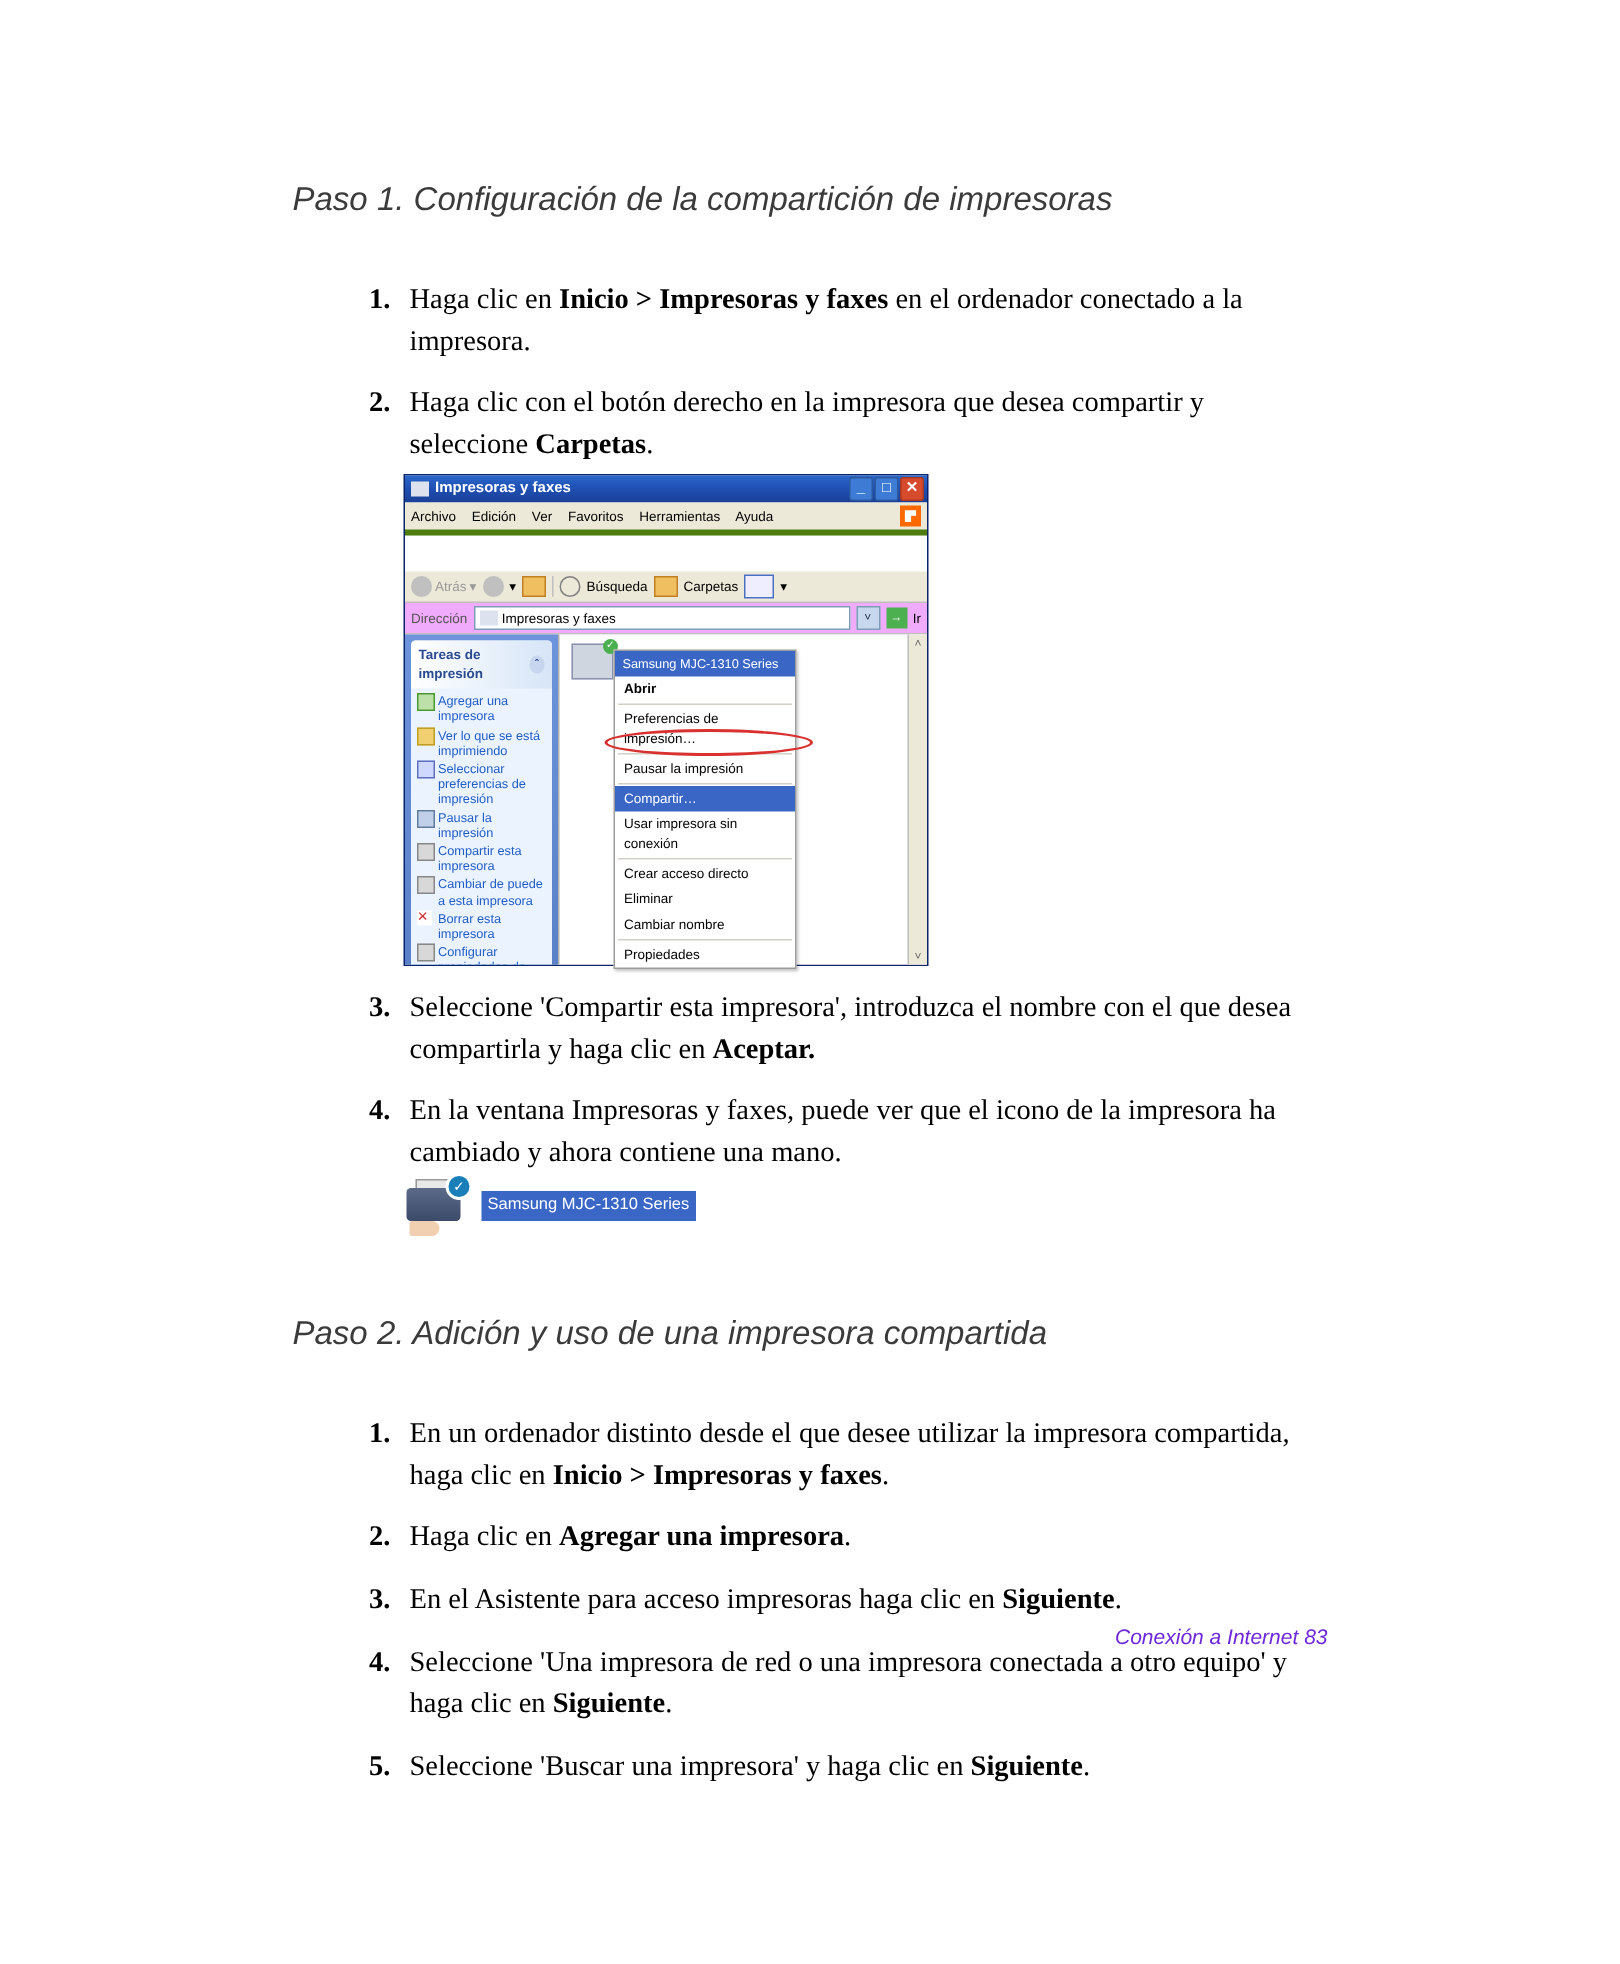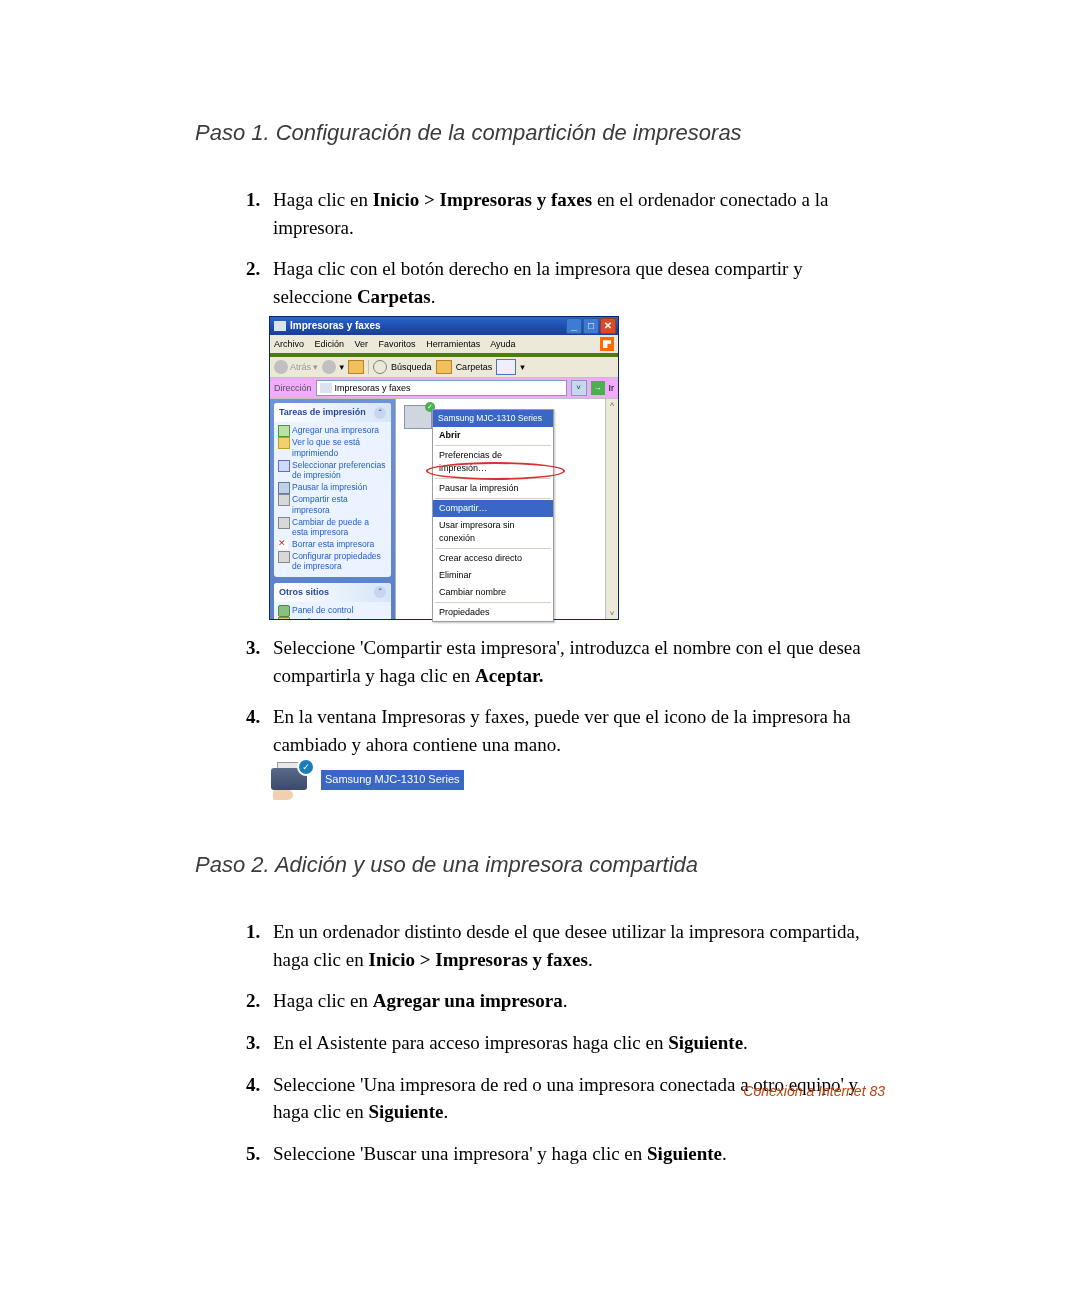--- a/index.html
+++ b/index.html
@@ -99,20 +99,21 @@
     margin-right: 8px;
     color: #000;
   }
   .winxp-toolbar {
     background: #ece9d8;
     border-bottom: 1px solid #c0c0c0;
     padding: 2px 4px;
     display: flex;
     align-items: center;
     gap: 4px;
+    margin-top: 24px;
   }
   .tb-back {
     color: #999;
     display: inline-flex;
     align-items: center;
     gap: 2px;
   }
   .tb-icon {
     width: 14px;
     height: 14px;
@@ -159,21 +160,21 @@
   }
   .addr-go {
     width: 14px; height: 14px; background: #4caf50; display: inline-flex; align-items: center; justify-content: center;
     color: #fff; font-size: 8px;
   }
   .winxp-body {
     display: flex;
     height: 220px;
   }
   .winxp-sidebar {
-    width: 125px;
+    width: 102px;
     background: #6a8dd4;
     background: linear-gradient(to bottom, #6d93dc, #5a80c8);
     padding: 4px;
     box-sizing: border-box;
     overflow: hidden;
   }
   .side-panel {
     background: #eaf3ff;
     border-radius: 3px;
     margin-bottom: 6px;
@@ -348,21 +349,21 @@
     padding: 2px 4px;
   }
 
   .footer {
     position: absolute;
     bottom: 210px;
     right: 195px;
     font-family: Arial, Helvetica, sans-serif;
     font-style: italic;
     font-size: 14px;
-    color: #c2410c;
+    color: #6d28d9;
   }
 
   
   .flag-icon {
     width: 14px; height: 14px;
     display: inline-block;
     background: #ff6a00;
     position: relative;
   }
   .flag-icon::after{

